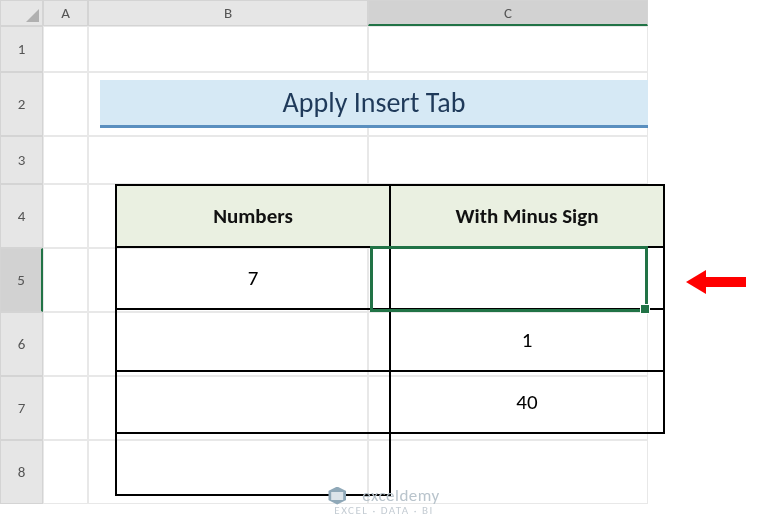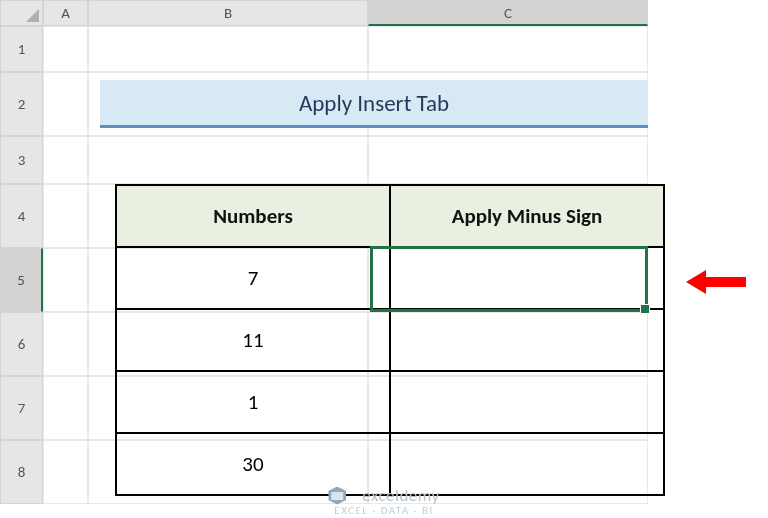--- a/index.html
+++ b/index.html
@@ -63,21 +63,21 @@
 
     .title-banner {
       position: absolute;
       left: 100px; top: 80px;
       width: 548px; height: 48px;
       background: #d6e9f5;
       border-bottom: 3px solid #5a8fbf;
       display: flex;
       align-items: center;
       justify-content: center;
-      font-size: 23px;
+      font-size: 28px;
       color: #1f3a5a;
       font-weight: 400;
     }
 
     .tablehdr {
       background: #eaf0e1;
       border: 2px solid #000;
       font-weight: bold;
       font-size: 21px;
       text-align: center;
@@ -220,28 +220,27 @@
   <div class="rowhdr row8">8</div>
   <div class="cell row8"></div>
   <div class="cell row8"></div>
   <div class="cell row8"></div>
 </div>
 
 <div class="title-banner">Apply Insert Tab</div>
 
 <div class="table-container">
   <div class="tablehdr th">Numbers</div>
-  <div class="tablehdr th">Apply Minus Sign</div>
+  <div class="tablehdr th">With Minus Sign</div>
   <div class="tablecell td">7</div>
   <div class="tablecell td"></div>
-  <div class="tablecell td">11</div>
   <div class="tablecell td"></div>
   <div class="tablecell td">1</div>
   <div class="tablecell td"></div>
-  <div class="tablecell td">30</div>
+  <div class="tablecell td">40</div>
   <div class="tablecell td"></div>
 </div>
 
 <div class="selection-box"></div>
 
 <div class="arrow">
   <div class="arrow-head"></div>
   <div class="arrow-body"></div>
 </div>
 

